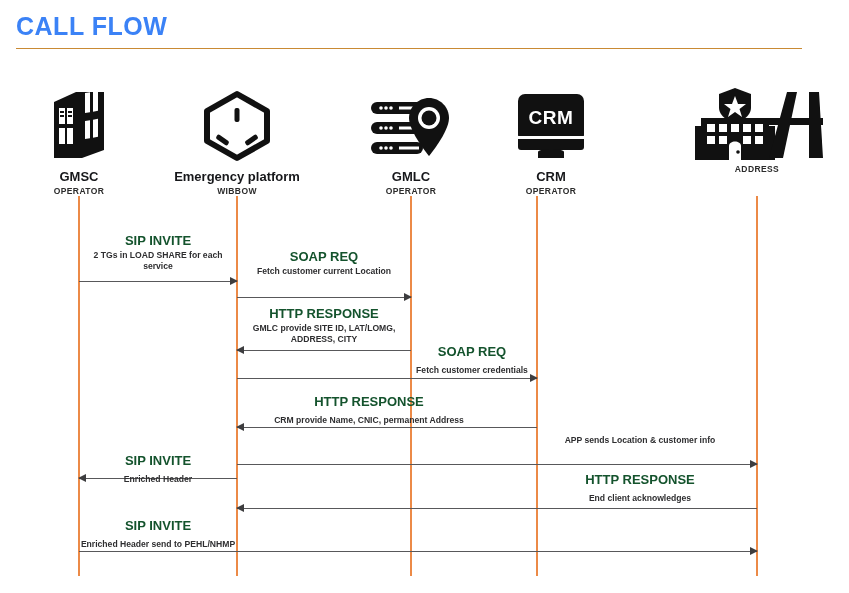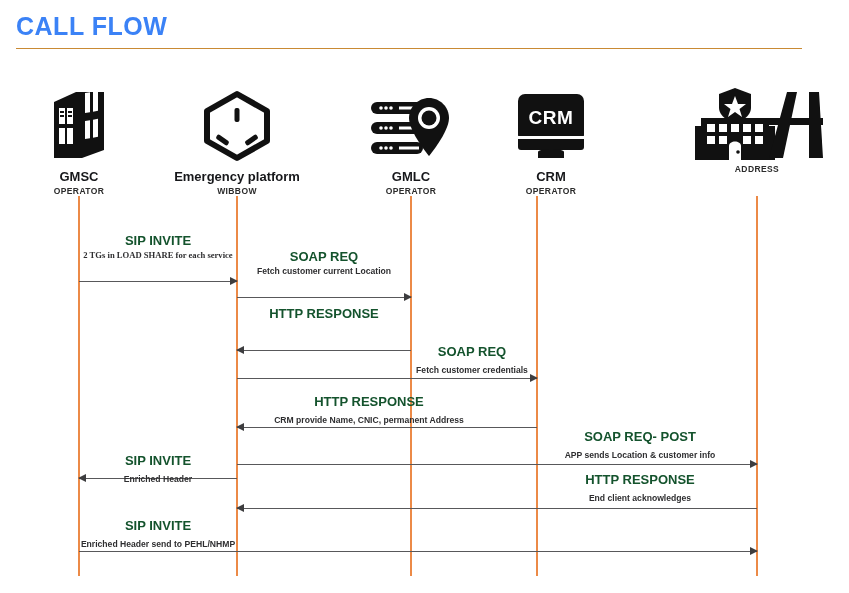--- a/index.html
+++ b/index.html
@@ -270,36 +270,37 @@
       <div class="lifeline" style="left: 537px;"></div>
       <div class="lifeline" style="left: 757px;"></div>
     </div>
   <div id="messages-layer">
       <div class="msg" style="left: 79px; top: 281px; width: 158px;">
         <div class="msg-line"></div>
         <div class="arrowhead right"></div>
       </div>
       <div class="msg-label" style="left: 158px; top: 234px;">
         <div class="msg-title">SIP INVITE</div>
-        <div class="msg-desc" style="max-width: 150px; margin: 1px auto 0px; font-family: Liberation Serif, serif;">2 TGs in LOAD SHARE for each service</div>
+        <div class="msg-desc" style="max-width: 150px; margin: 1px auto 0px;">2 TGs in LOAD SHARE for each service</div>
       </div>
       <div class="msg" style="left: 237px; top: 297px; width: 174px;">
         <div class="msg-line"></div>
         <div class="arrowhead right"></div>
       </div>
       <div class="msg-label" style="left: 324px; top: 250px;">
         <div class="msg-title">SOAP REQ</div>
         <div class="msg-desc" style="max-width: 150px; margin: 1px auto 0px;">Fetch customer current Location</div>
       </div>
       <div class="msg" style="left: 237px; top: 350px; width: 174px;">
         <div class="msg-line"></div>
         <div class="arrowhead left"></div>
       </div>
       <div class="msg-label" style="left: 324px; top: 307px;">
         <div class="msg-title">HTTP RESPONSE</div>
+        <div class="msg-desc" style="max-width: 150px; margin: 1px auto 0px;">GMLC provide SITE ID, LAT/LOMG, ADDRESS, CITY</div>
       </div>
       <div class="msg" style="left: 237px; top: 378px; width: 300px;">
         <div class="msg-line"></div>
         <div class="arrowhead right"></div>
       </div>
       <div class="msg-label" style="left: 472px; top: 345px;">
         <div class="msg-title">SOAP REQ</div>
         <div class="msg-desc">Fetch customer credentials</div>
       </div>
       <div class="msg" style="left: 237px; top: 427px; width: 300px;">
@@ -308,21 +309,20 @@
       </div>
       <div class="msg-label" style="left: 369px; top: 395px;">
         <div class="msg-title">HTTP RESPONSE</div>
         <div class="msg-desc">CRM  provide Name, CNIC, permanent Address</div>
       </div>
       <div class="msg" style="left: 237px; top: 464px; width: 520px;">
         <div class="msg-line"></div>
         <div class="arrowhead right"></div>
       </div>
       <div class="msg-label" style="left: 640px; top: 430px;">
-        <div class="msg-title">SOAP REQ- POST</div>
         <div class="msg-desc">APP sends Location &amp; customer info</div>
       </div>
       <div class="msg" style="left: 79px; top: 478px; width: 158px;">
         <div class="msg-line"></div>
         <div class="arrowhead left"></div>
       </div>
       <div class="msg-label" style="left: 158px; top: 454px;">
         <div class="msg-title">SIP INVITE</div>
         <div class="msg-desc">Enriched Header</div>
       </div>

